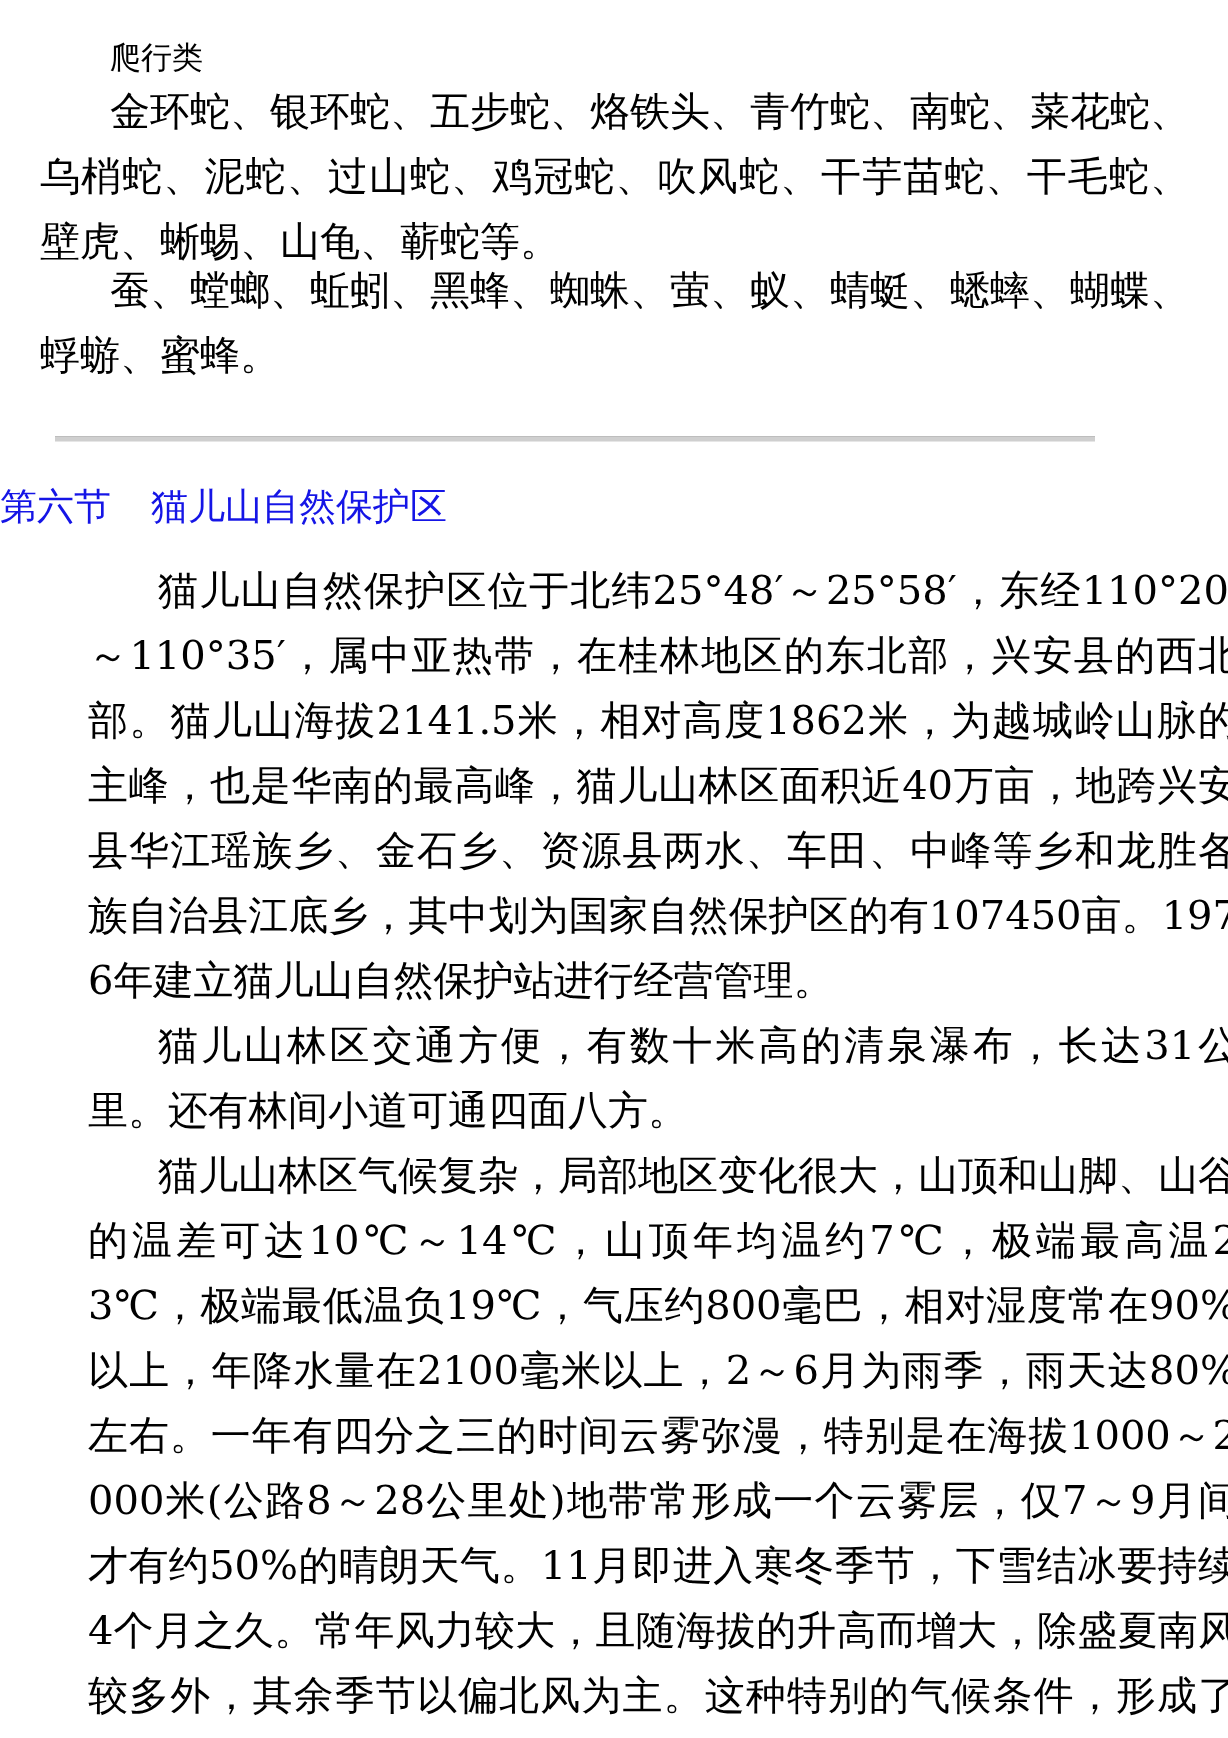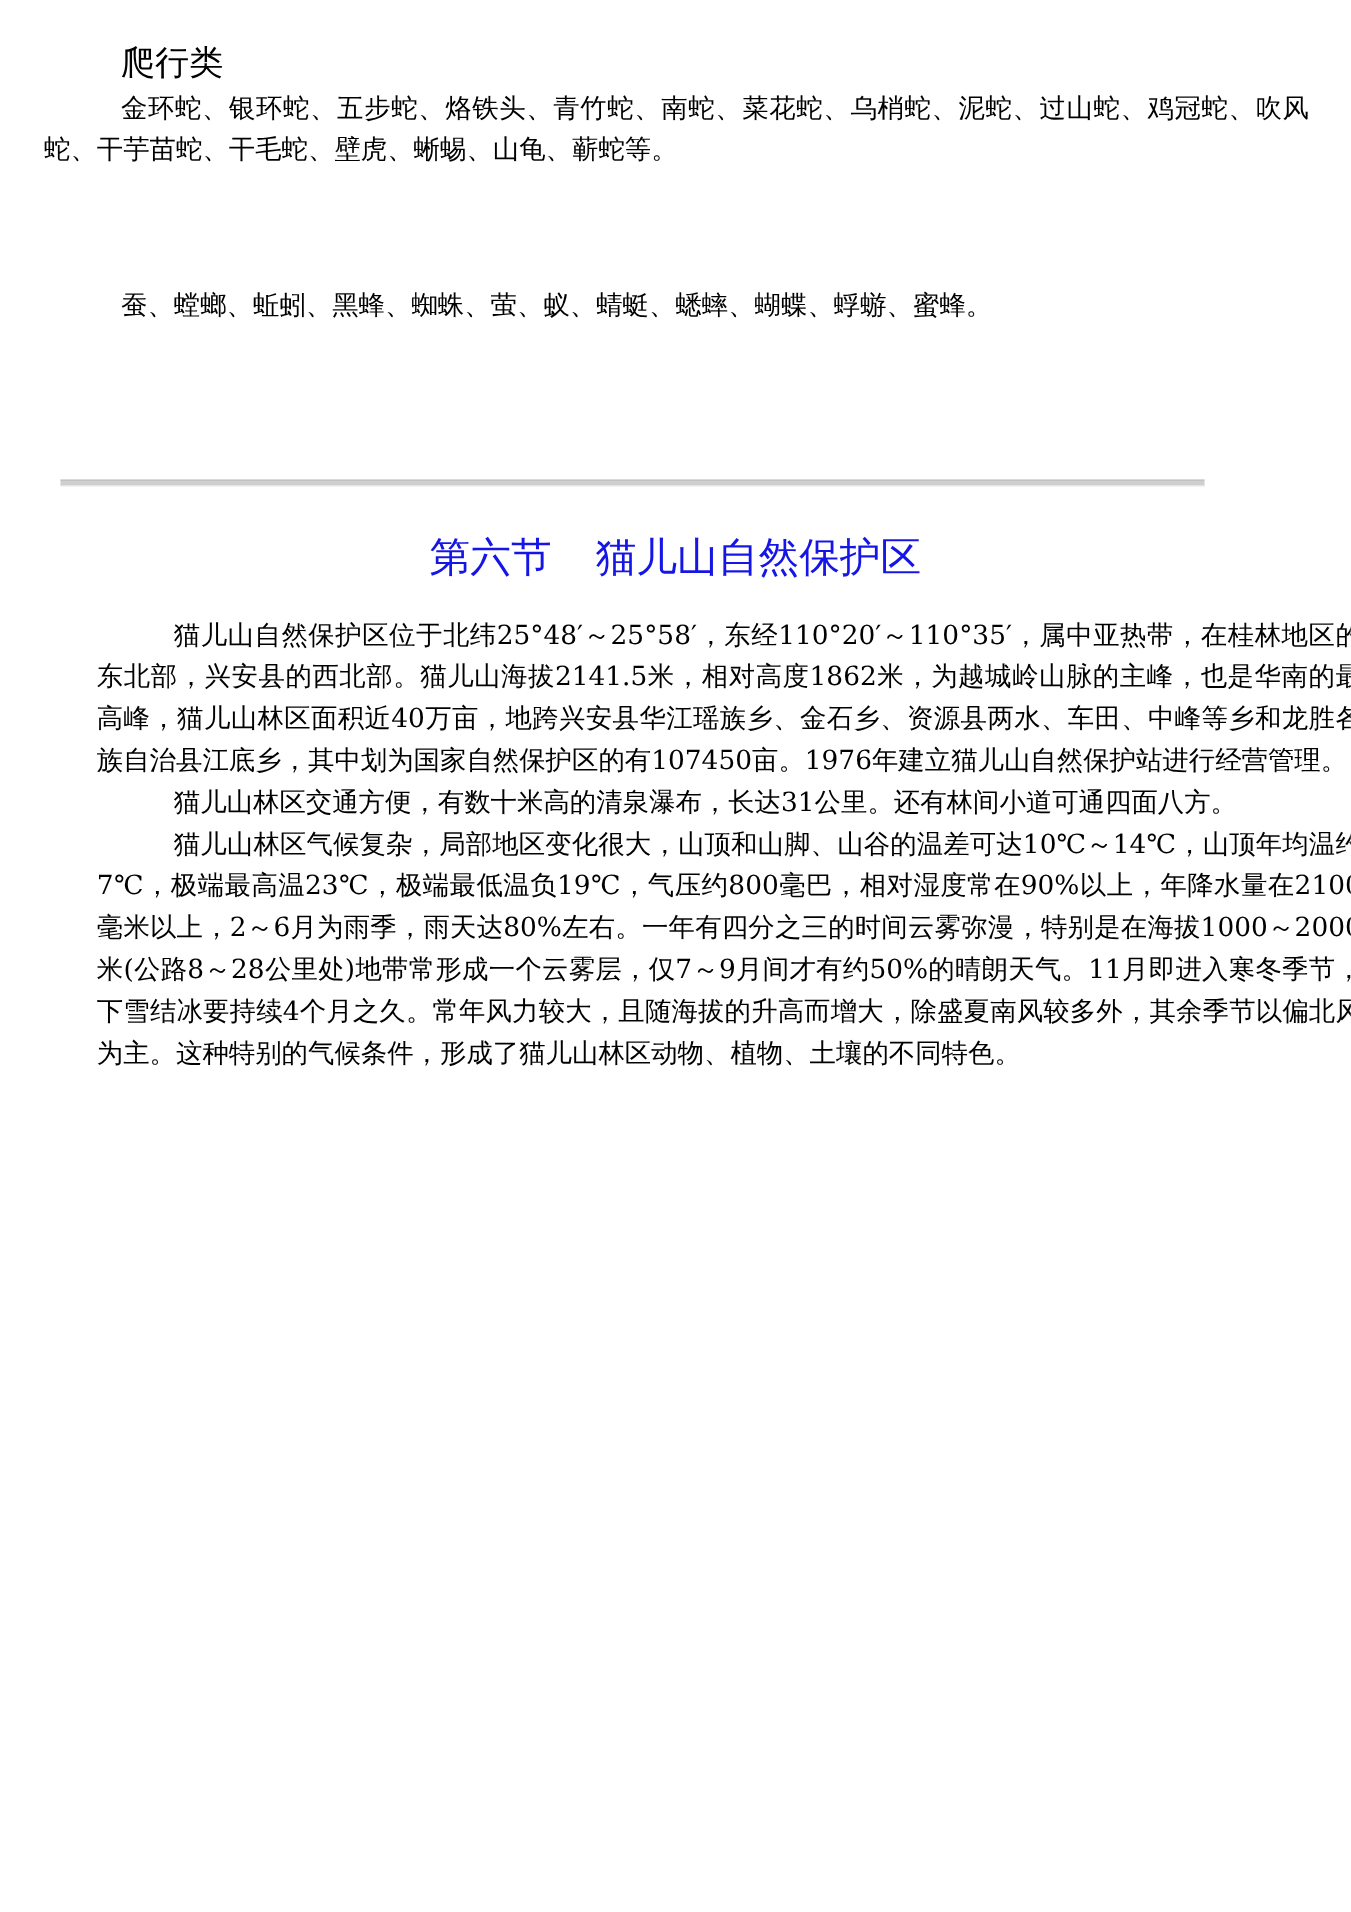--- a/index.html
+++ b/index.html
@@ -22,22 +22,22 @@
       width: 1150px;
     }
     .cat-heading {
       font-size: 31px;
       line-height: 45px;
       padding-left: 70px;
       margin: 0;
       font-weight: normal;
     }
     .para {
-      font-size: 24px;
-      line-height: 38px;
+      font-size: 40px;
+      line-height: 65px;
       margin: 0;
       text-align: justify;
       text-indent: 70px;
       word-break: break-all;
     }
     .block-reptile { position: absolute; top: 37px; left: 0; width: 1150px; font-family: Liberation Mono, monospace; }
     .block-insect { position: absolute; top: 258px; left: 0; width: 1150px; }
     .divider {
       position: absolute;
       top: 436px;
@@ -46,21 +46,21 @@
       height: 4px;
       background: #cfcfcf;
       border-top: 1px solid #bdbdbd;
       border-bottom: 1px solid #e6e6e6;
     }
     .section-title {
       position: absolute;
       top: 482px;
       left: 0;
       width: 1228px;
-      text-align: center;
+      text-align: left;
       font-size: 37px;
       line-height: 50px;
       color: #1515e6;
       margin: 0;
       font-weight: normal;
     }
     .section-title .gap { display: inline-block; width: 40px; }
     .body-text {
       position: absolute;
       top: 558px;

